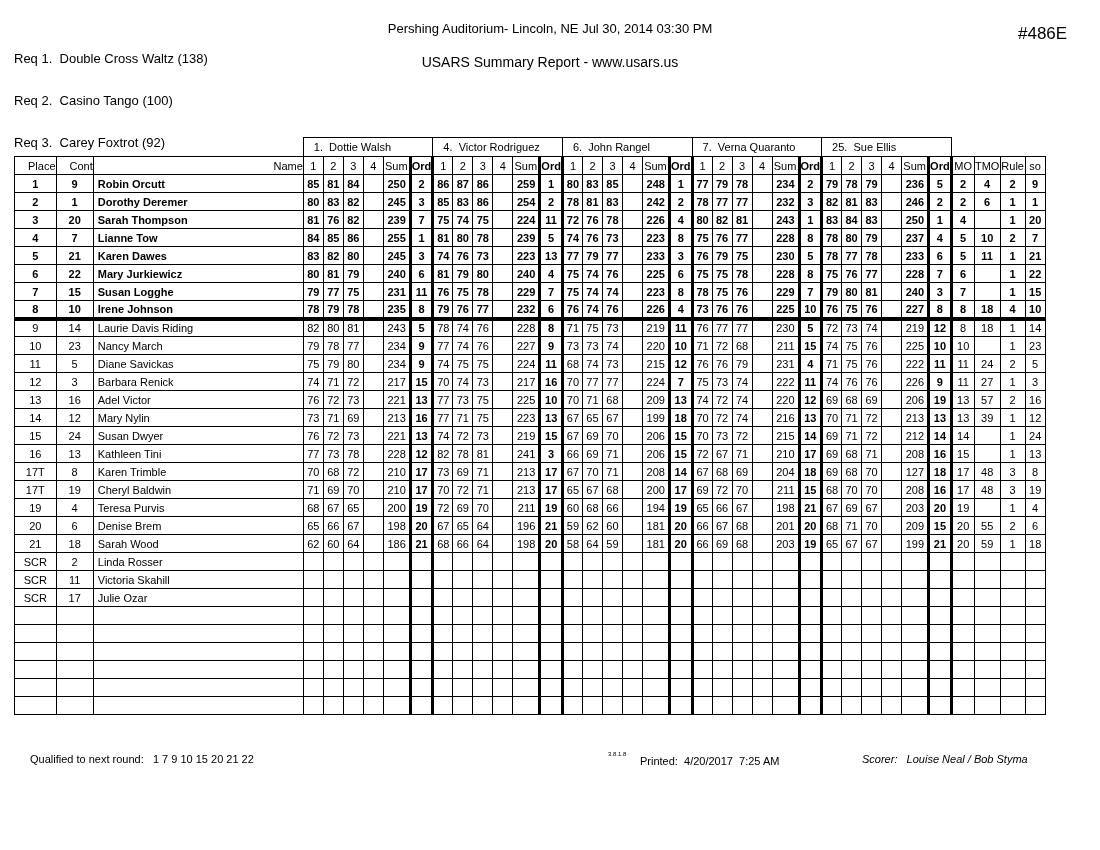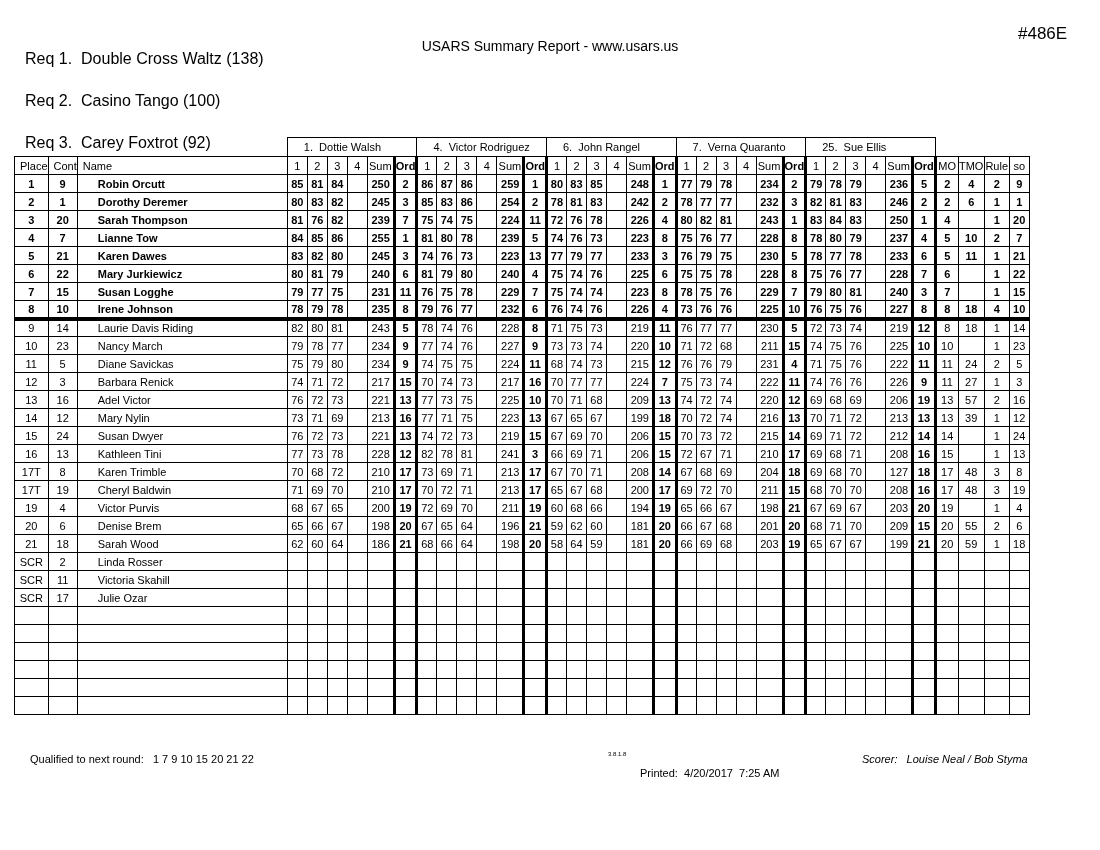--- a/index.html
+++ b/index.html
@@ -2,60 +2,61 @@
 <html><head>
 <meta charset="utf-8">
 <style>
   * { box-sizing: border-box; }
   html,body { margin:0; padding:0; }
   body {
     width:1100px; height:850px; background:#ffffff; color:#000;
     font-family:"Liberation Sans", sans-serif; position:relative; overflow:hidden;
   }
   
-  .req-list { position:absolute; left:25px; top:24px; font-size:16px; line-height:14px; white-space:pre; }
+  .req-list { position:absolute; left:14px; top:24px; font-size:13px; line-height:14px; white-space:pre; }
   .center-head { position:absolute; left:0; right:0; top:21px; text-align:center; }
   .title-main { font-size:17px; font-weight:bold; line-height:19px; }
   .title-venue { font-size:13px; line-height:16px; }
   .title-event { font-size:18px; font-weight:bold; line-height:22px; margin-top:1px; }
   .title-report { font-size:14px; line-height:18px; margin-top:16px; }
   .event-number { position:absolute; left:1018px; top:24px; font-size:17px; font-weight:normal; }
   
   .tbl-wrap { position:absolute; left:14px; top:137px; }
   table { border-collapse:collapse; table-layout:fixed; }
   td { border:1px solid #000; height:18px; font-size:11px; padding:0; overflow:hidden; white-space:pre; }
-  thead td.jh { height:19px; text-align:left; padding-left:16px;margin-top:25px; }
+  thead td.jh { height:19px; text-align:left; padding-left:10px;margin-top:25px; }
   td.nob { border:none; }
   td.ch { text-align:center; }
-  td.chl { text-align:left; padding-left:5px; }
+  td.chl { text-align:right; padding-left:13px; }
   td.pl { text-align:center; }
-  td.nm { text-align:left; padding-left:20px; }
+  td.nm { text-align:left; padding-left:4px; }
   td.sc { text-align:center; }
   td.sum { text-align:right; padding-right:3px; }
   td.ord { border-left:3px solid #000; border-right:3px solid #000; text-align:center; font-weight:bold; }
   td.tl { text-align:center; }
   tr.b td { font-weight:bold; }
   tr.cut td { border-bottom:4px solid #000; }
   
   .footer { position:absolute; left:0; right:0; top:751px; font-size:11px; }
   .f-qualified { position:absolute; left:30px; top:2px; white-space:pre; }
   .f-version { position:absolute; left:608px; top:0px; font-size:6px; white-space:pre; }
-  .f-printed { position:absolute; left:640px; top:16px; white-space:pre; }
+  .f-printed { position:absolute; left:640px; top:4px; white-space:pre; }
   .f-scorer { position:absolute; left:862px; top:2px; white-space:pre;font-style:italic; }
 </style>
 </head>
 <body>
 
 <div class="req-list">
   <div>Req 1.  Double Cross Waltz (138)</div>
   <div>Req 2.  Casino Tango (100)</div>
   <div>Req 3.  Carey Foxtrot (92)</div>
 </div>
 
 <div class="center-head">
+  <div class="title-venue">Pershing Auditorium- Lincoln, NE  Jul 30, 2014  03:30 PM</div>
   <div class="title-report">USARS Summary Report - www.usars.us</div>
 </div>
 
 <div class="event-number">#486E</div>
 
 <div class="tbl-wrap">
   <table>
     <colgroup>
         <col style="width: 30px;">
         <col style="width: 28px;">
@@ -844,21 +845,21 @@
           <td class="sum">208</td>
           <td class="ord">16</td>
           <td class="tl">17</td>
           <td class="tl">48</td>
           <td class="tl">3</td>
           <td class="tl">19</td>
         </tr>
         <tr>
           <td class="pl">19</td>
           <td class="pl">4</td>
-          <td class="nm">Victor Purvis</td>
+          <td class="nm">Teresa Purvis</td>
           <td class="sc">68</td>
           <td class="sc">67</td>
           <td class="sc">65</td>
           <td class="sc"></td>
           <td class="sum">200</td>
           <td class="ord">19</td>
           <td class="sc">72</td>
           <td class="sc">69</td>
           <td class="sc">70</td>
           <td class="sc"></td>

